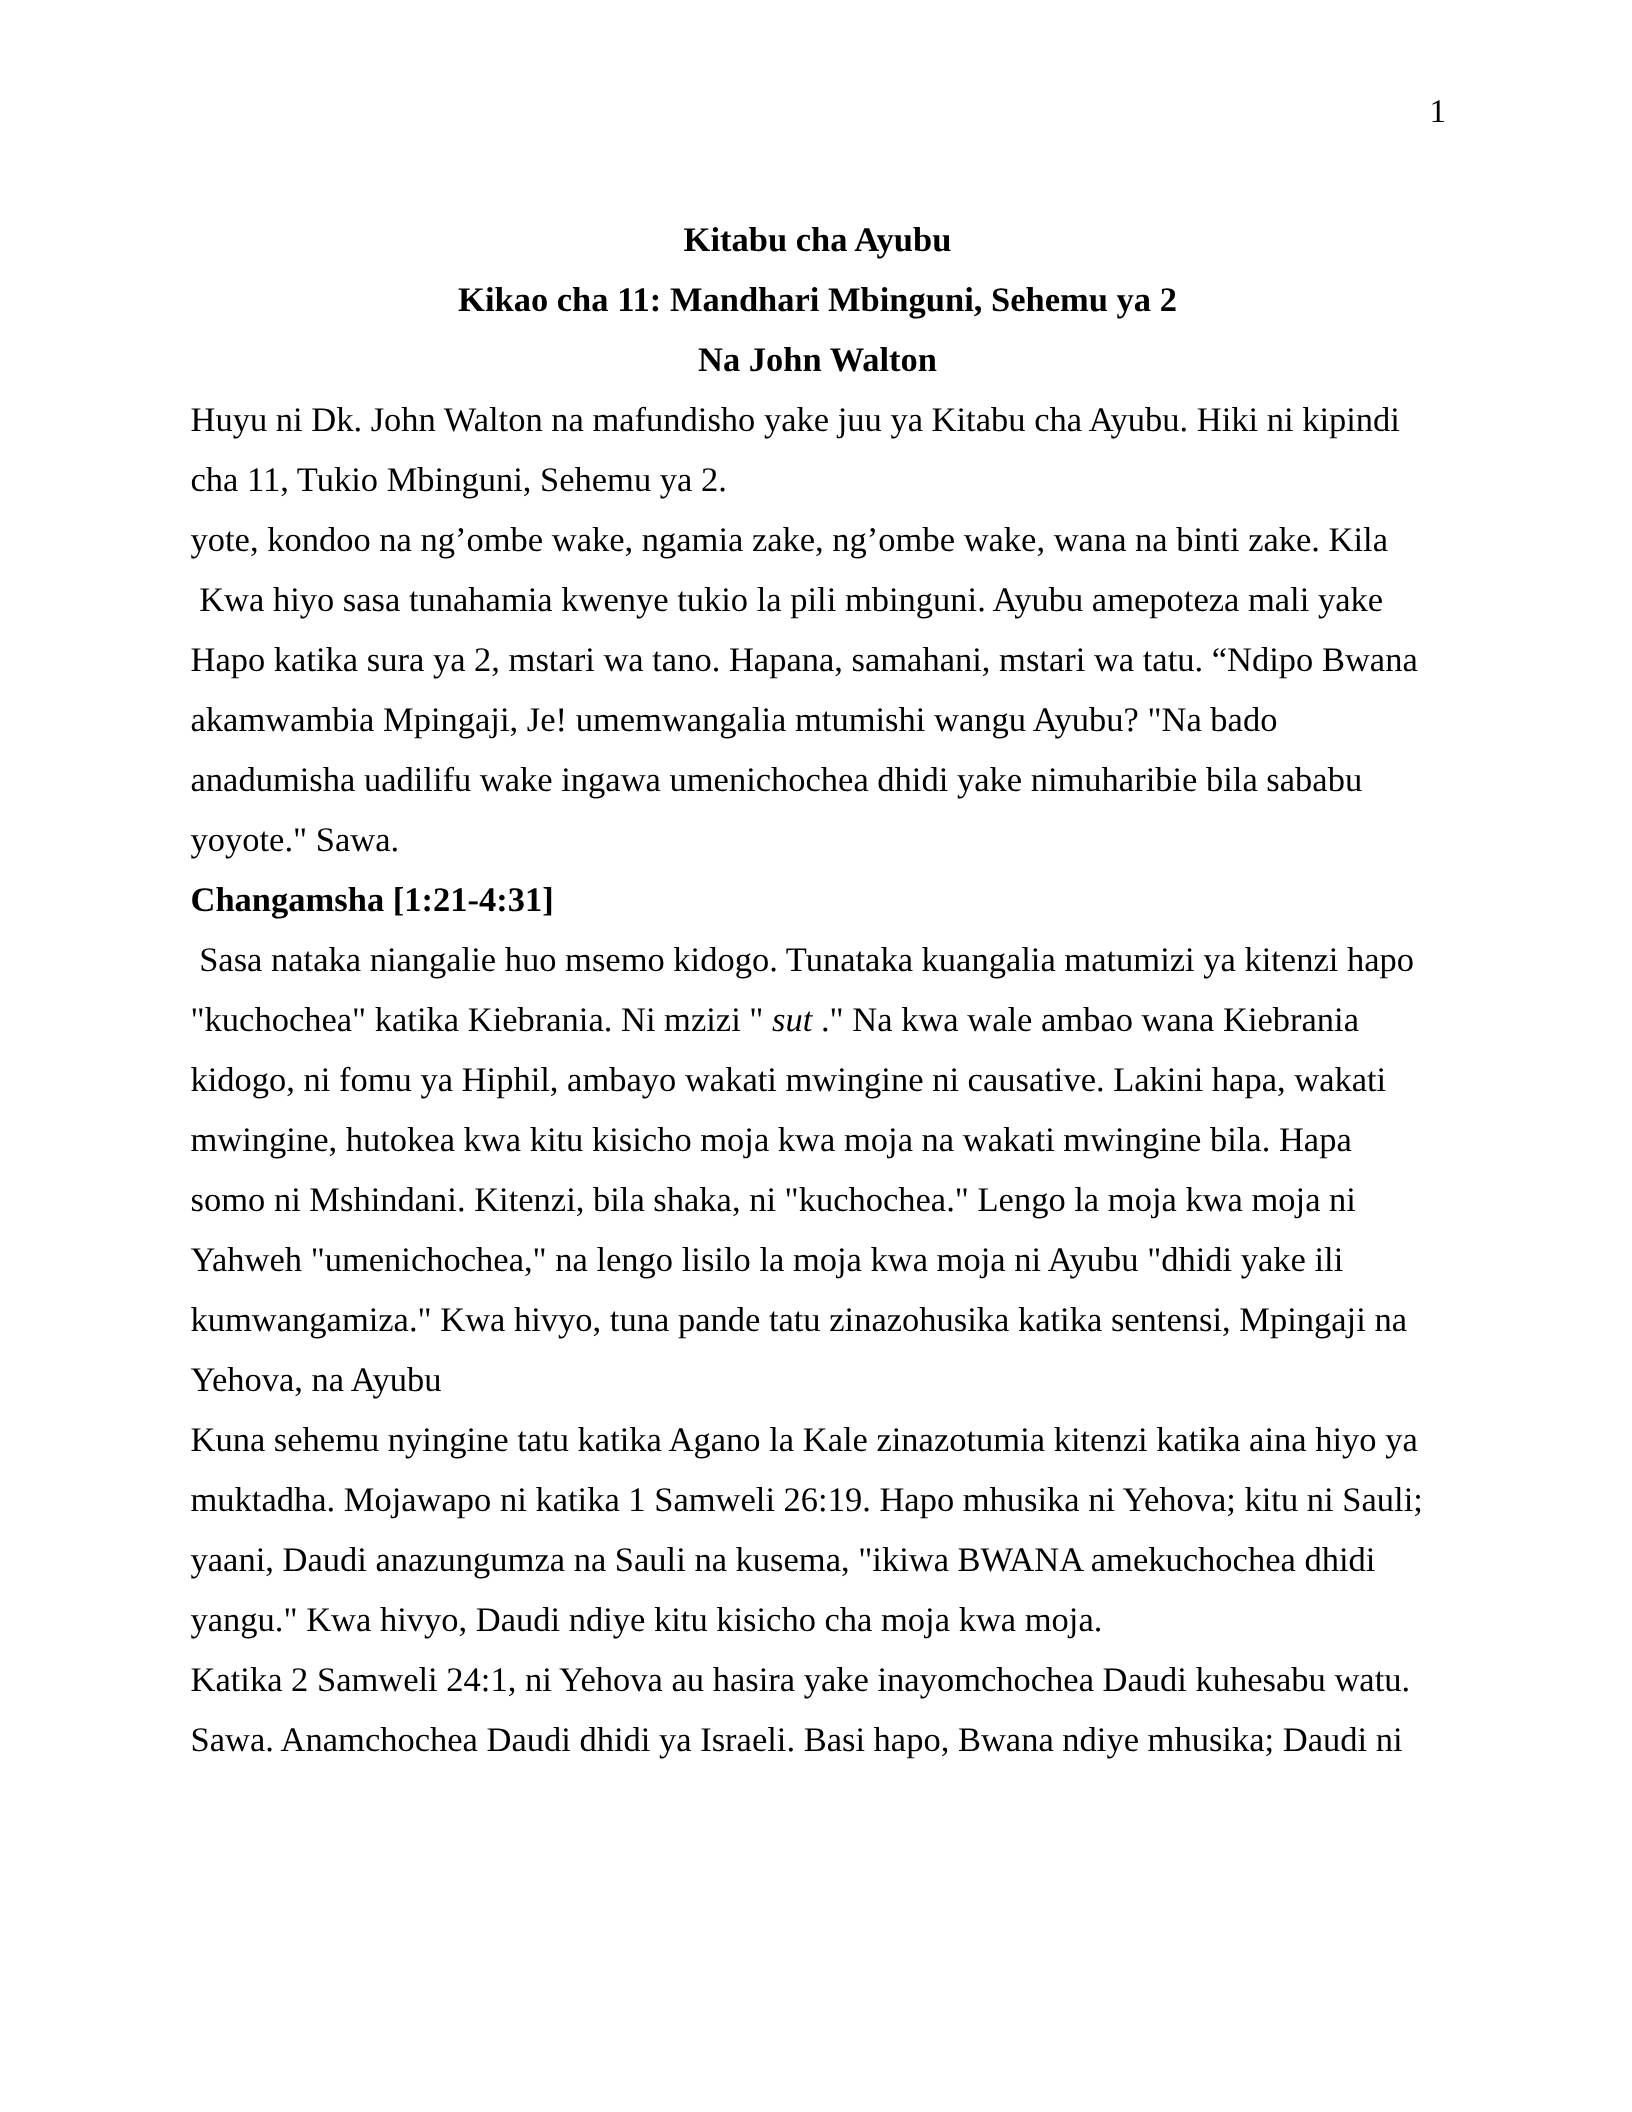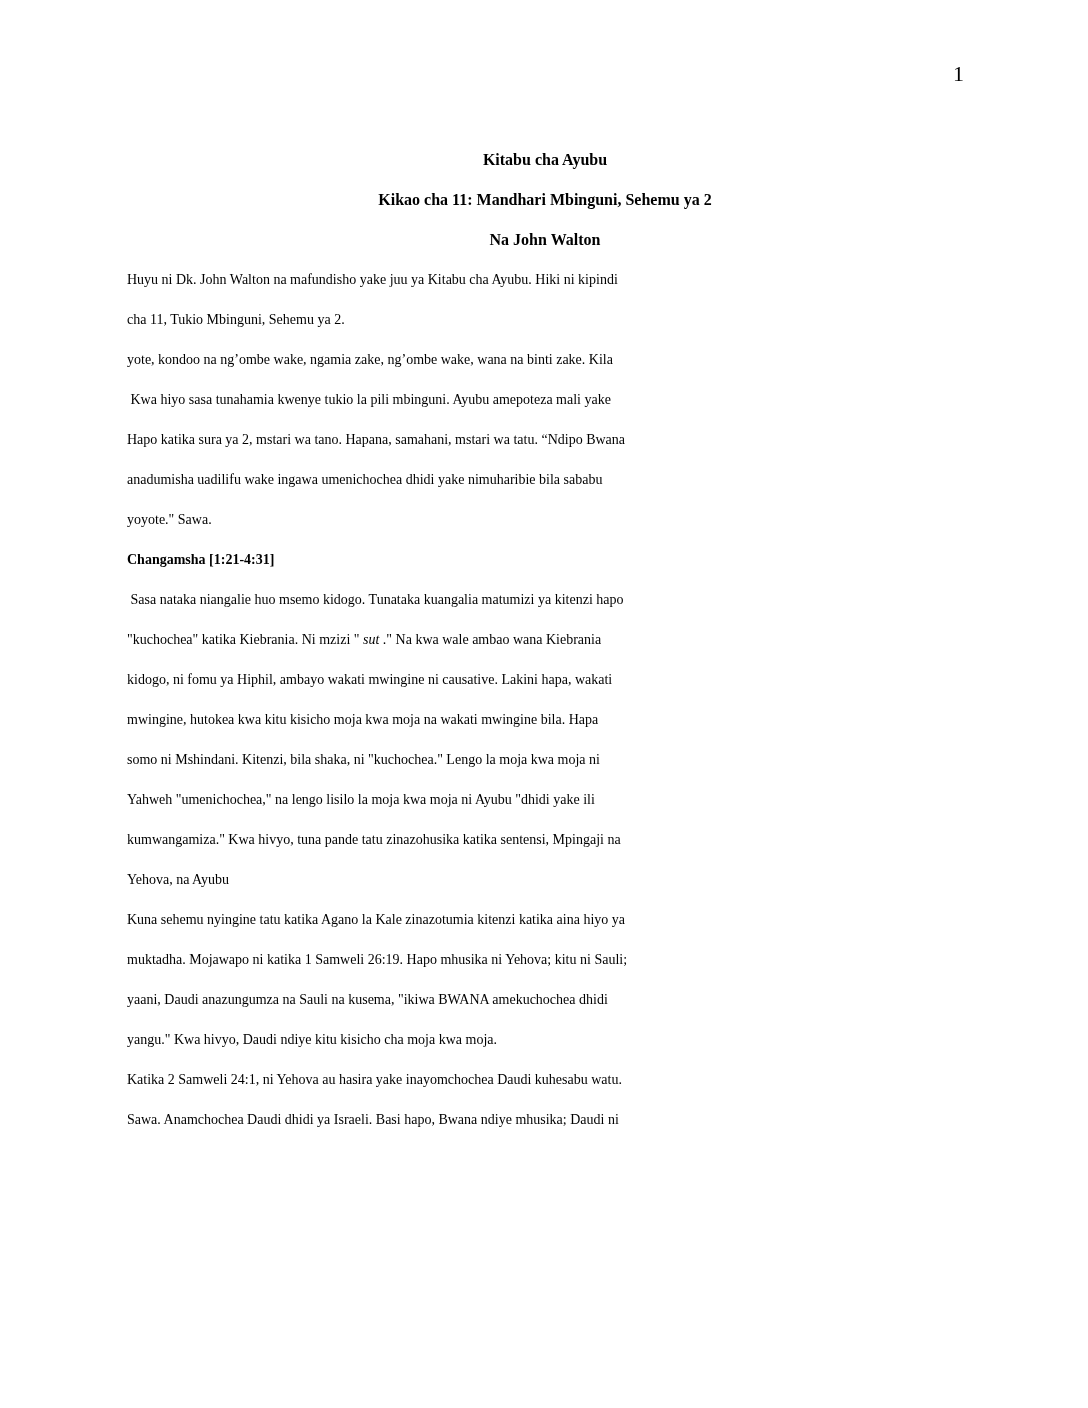--- a/index.html
+++ b/index.html
@@ -25,26 +25,26 @@
   }
   .doc {
     position: absolute;
     left: 127px;
     top: 140px;
     width: 836px;
   }
   .title-line {
     text-align: center;
     font-weight: bold;
-    font-size: 16px;
+    font-size: 23px;
     line-height: 40px;
     white-space: pre;
   }
   .line {
-    font-size: 14px;
+    font-size: 23px;
     line-height: 40px;
     white-space: pre;
   }
   .line.heading {
     font-weight: bold;
   }
   .italic {
     font-style: italic;
   }
 </style>
@@ -60,20 +60,21 @@
       <div class="title-line">Kikao cha 11: Mandhari Mbinguni, Sehemu ya 2</div>
       <div class="title-line">Na John Walton</div>
     </div>
 
     <div id="body-lines">
         <div class="line"><span>Huyu ni Dk. John Walton na mafundisho yake juu ya Kitabu cha Ayubu. Hiki ni kipindi</span></div>
         <div class="line"><span>cha 11, Tukio Mbinguni, Sehemu ya 2.</span></div>
         <div class="line"><span>yote, kondoo na ng’ombe wake, ngamia zake, ng’ombe wake, wana na binti zake. Kila</span></div>
         <div class="line"><span> Kwa hiyo sasa tunahamia kwenye tukio la pili mbinguni. Ayubu amepoteza mali yake</span></div>
         <div class="line"><span>Hapo katika sura ya 2, mstari wa tano. Hapana, samahani, mstari wa tatu. “Ndipo Bwana</span></div>
+        <div class="line"><span>akamwambia Mpingaji, Je! umemwangalia mtumishi wangu Ayubu? "Na bado</span></div>
         <div class="line"><span>anadumisha uadilifu wake ingawa umenichochea dhidi yake nimuharibie bila sababu</span></div>
         <div class="line"><span>yoyote." Sawa.</span></div>
         <div class="line heading"><span>Changamsha [1:21-4:31]</span></div>
         <div class="line"><span> Sasa nataka niangalie huo msemo kidogo. Tunataka kuangalia matumizi ya kitenzi hapo</span></div>
         <div class="line"><span>"kuchochea" katika Kiebrania. Ni mzizi " </span><span class="italic">sut</span><span> ." Na kwa wale ambao wana Kiebrania</span></div>
         <div class="line"><span>kidogo, ni fomu ya Hiphil, ambayo wakati mwingine ni causative. Lakini hapa, wakati</span></div>
         <div class="line"><span>mwingine, hutokea kwa kitu kisicho moja kwa moja na wakati mwingine bila. Hapa</span></div>
         <div class="line"><span>somo ni Mshindani. Kitenzi, bila shaka, ni "kuchochea." Lengo la moja kwa moja ni</span></div>
         <div class="line"><span>Yahweh "umenichochea," na lengo lisilo la moja kwa moja ni Ayubu "dhidi yake ili</span></div>
         <div class="line"><span>kumwangamiza." Kwa hivyo, tuna pande tatu zinazohusika katika sentensi, Mpingaji na</span></div>

